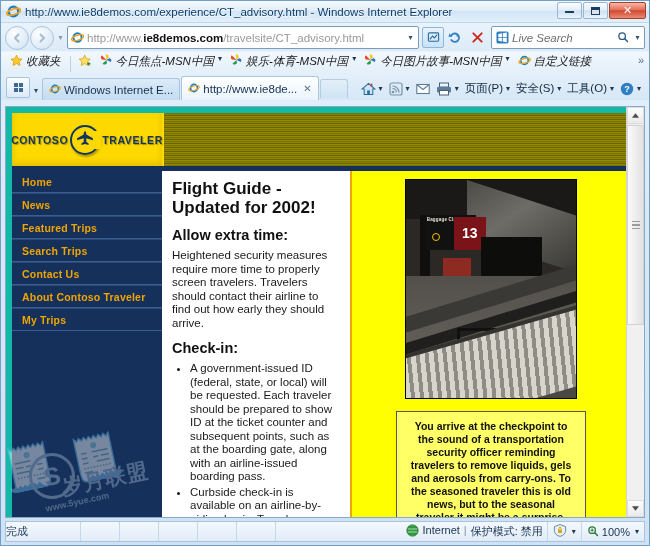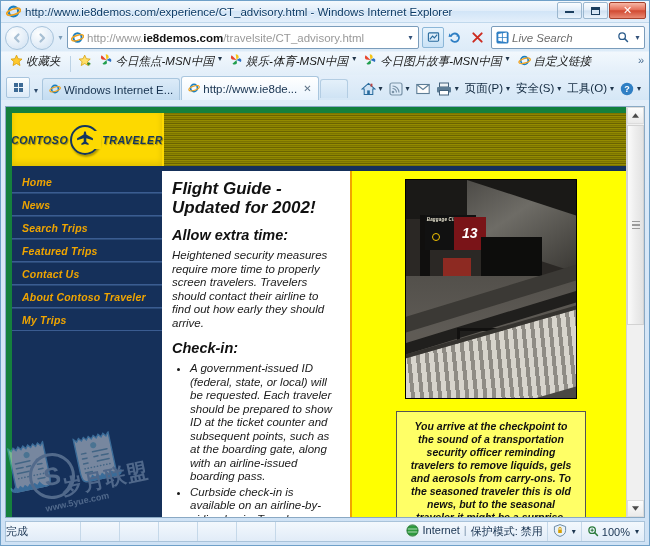--- a/index.html
+++ b/index.html
@@ -147,21 +147,21 @@
   .cmdbar{margin-left:auto;display:flex;align-items:center;height:23px;padding-right:5px;}
   .cmd{display:flex;align-items:center;padding:0 3px;font-size:11.5px;color:#12293f;white-space:nowrap;}
   .cmd .cr{margin-left:3px;font-size:8px;color:#20364c;}
 
   
   .viewport{
     position:absolute;left:4px;right:4px;top:105px;bottom:27px;
     background:#fff;border:1px solid #8aa9c4;overflow:hidden;
   }
   .pagearea{
-    position:absolute;left:0;top:0;right:17px;bottom:0;background:#15803d;overflow:hidden;font-style:italic;
+    position:absolute;left:0;top:0;right:17px;bottom:0;background:#14b8a6;overflow:hidden;
   }
   .site{position:relative;width:100%;height:100%;padding:6px 0 0 6px;box-sizing:border-box;}
 
   
   .banner{display:flex;height:53px;width:618px;}
   .logo-box{
     width:150px;height:53px;background:#fdd900;
     display:flex;align-items:center;justify-content:center;position:relative;flex:0 0 auto;
     box-shadow:inset 0 -3px 6px rgba(0,0,0,.12);
   }
@@ -576,24 +576,24 @@
         <div class="body-row">
 
           <div class="sidebar">
             <div class="nav-item">
                 <span>Home</span>
               </div>
             <div class="nav-item">
                 <span>News</span>
               </div>
             <div class="nav-item">
-                <span>Search Trips</span>
+                <span>Featured Trips</span>
               </div>
             <div class="nav-item">
-                <span>Featured Trips</span>
+                <span>Search Trips</span>
               </div>
             <div class="nav-item">
                 <span>Contact Us</span>
               </div>
             <div class="nav-item">
                 <span>About Contoso Traveler</span>
               </div>
             <div class="nav-item">
                 <span>My Trips</span>
               </div>

